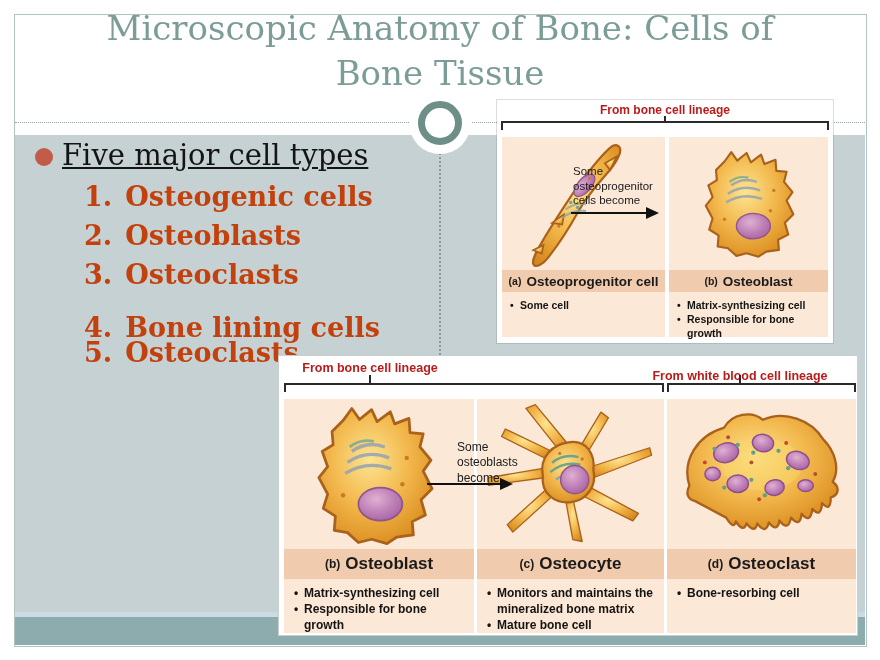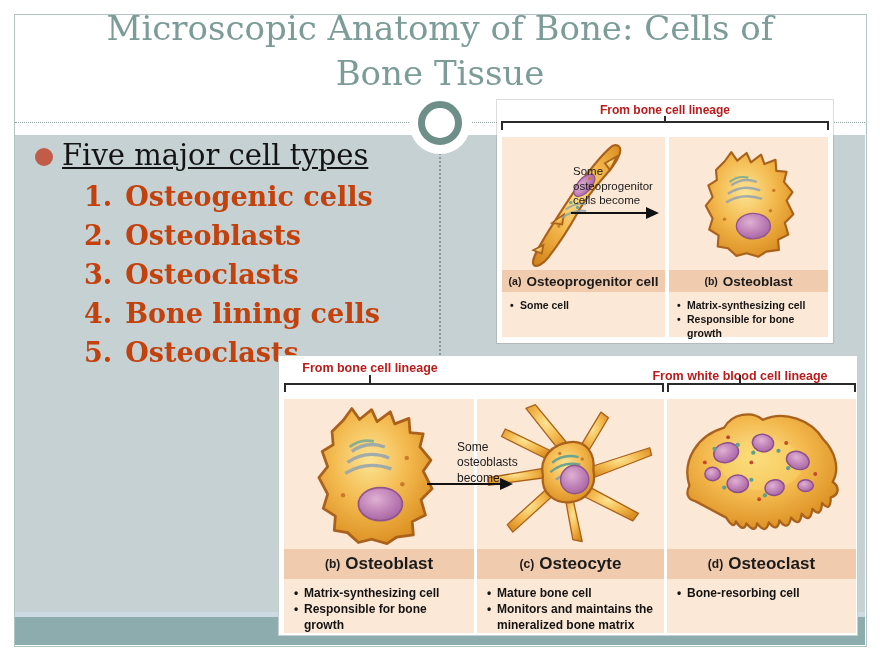--- a/index.html
+++ b/index.html
@@ -18,21 +18,21 @@
   .dot-h{position:absolute;left:15px;top:122px;width:850px;height:0;border-top:1px dotted #92a4a4;z-index:2;}
   .notch-disc{position:absolute;left:409px;top:92px;width:62px;height:62px;border-radius:50%;background:#ffffff;z-index:3;}
   .ring{position:absolute;left:418px;top:101px;width:30px;height:30px;border:7px solid #6d8f88;border-radius:50%;background:#fff;z-index:4;}
   .dot-v{position:absolute;left:439px;top:150px;height:205px;width:0;border-left:2px dotted #8a9a9a;z-index:2;}
   .list-dot{position:absolute;left:35px;top:148px;width:18px;height:18px;border-radius:50%;background:#c25c49;z-index:4;}
   .list-heading{position:absolute;left:62px;top:138px;font-size:29px;z-index:4;
         font-family:"DejaVu Serif","Liberation Serif",serif;color:#141414;text-decoration:underline;}
   .list-item{position:absolute;left:84px;font-size:27px;font-weight:bold;z-index:4;
         font-family:"DejaVu Serif","Liberation Serif",serif;color:#c2410c;white-space:nowrap;}
   .li-num{margin-right:13px;}
-  .li-1{top:181px}.li-2{top:220px}.li-3{top:259px}.li-4{top:298px}.li-5{top:337px}
+  .li-1{top:181px}.li-2{top:220px}.li-3{top:259px}.li-4{top:312px}.li-5{top:337px}
 
   
   .figure{position:absolute;background:#ffffff;}
   .lineage{position:absolute;font-size:12px;font-weight:bold;color:#b91c1c;text-align:center;white-space:nowrap;}
   .bracket{position:absolute;height:9px;border:2px solid #2a2a2a;border-bottom:none;box-sizing:border-box;}
   .tick{position:absolute;width:2px;background:#2a2a2a;}
   .panel{position:absolute;background:#fce8d6;}
   .pband{position:absolute;left:0;right:0;background:#f0cbad;display:flex;justify-content:center;align-items:baseline;gap:5px;color:#1a1a1a;}
   .ptag{font-weight:bold;}
   .pname{font-weight:bold;}
@@ -235,22 +235,22 @@
           <circle cx="100" cy="86" r="15" fill="url(#gNuc)" stroke="#91558c" stroke-width="1.6"></circle>
           <circle cx="84" cy="58" r="1.8" fill="#c97a2a"></circle>
             <circle cx="108" cy="64" r="1.8" fill="#c97a2a"></circle>
         </svg>
       </div>
       <div class="pband">
         <span class="ptag">(c)</span>
         <span class="pname">Osteocyte</span>
       </div>
       <div class="pbullets">
+        <div class="pb">Monitors and maintains the mineralized bone matrix</div>
         <div class="pb">Mature bone cell</div>
-        <div class="pb">Monitors and maintains the mineralized bone matrix</div>
       </div>
     </div>
 
     <div class="panel panelB3">
       <div class="illus">
         <svg width="184" height="148" viewBox="0 0 190 150" style="position:absolute;left:3px;top:2px">
           <path d="M20,86 C12,60 28,34 56,26 C64,12 84,8 96,18 C118,8 146,18 158,38 C170,50 176,68 168,82 C176,88 174,96 166,98 q0,16 -9,6 q-1,16 -10,6 q-2,16 -11,5 q-2,15 -11,4 q-3,15 -12,3 q-2,13 -11,2 q-3,13 -12,1 q-2,11 -11,0 q-3,10 -11,-2 q-2,9 -10,-4 L26,102 C18,100 16,94 20,86 Z" fill="url(#gGold)" stroke="#a9611b" stroke-width="2.4" stroke-linejoin="round"></path>
           <ellipse cx="95" cy="64" rx="42" ry="27" fill="#f9d667" opacity="0.5"></ellipse>
           <g fill="url(#gNuc)" stroke="#8d4f8b" stroke-width="1.5">
             <ellipse cx="58" cy="52" rx="13" ry="10" transform="rotate(-15 58 52)"></ellipse>

